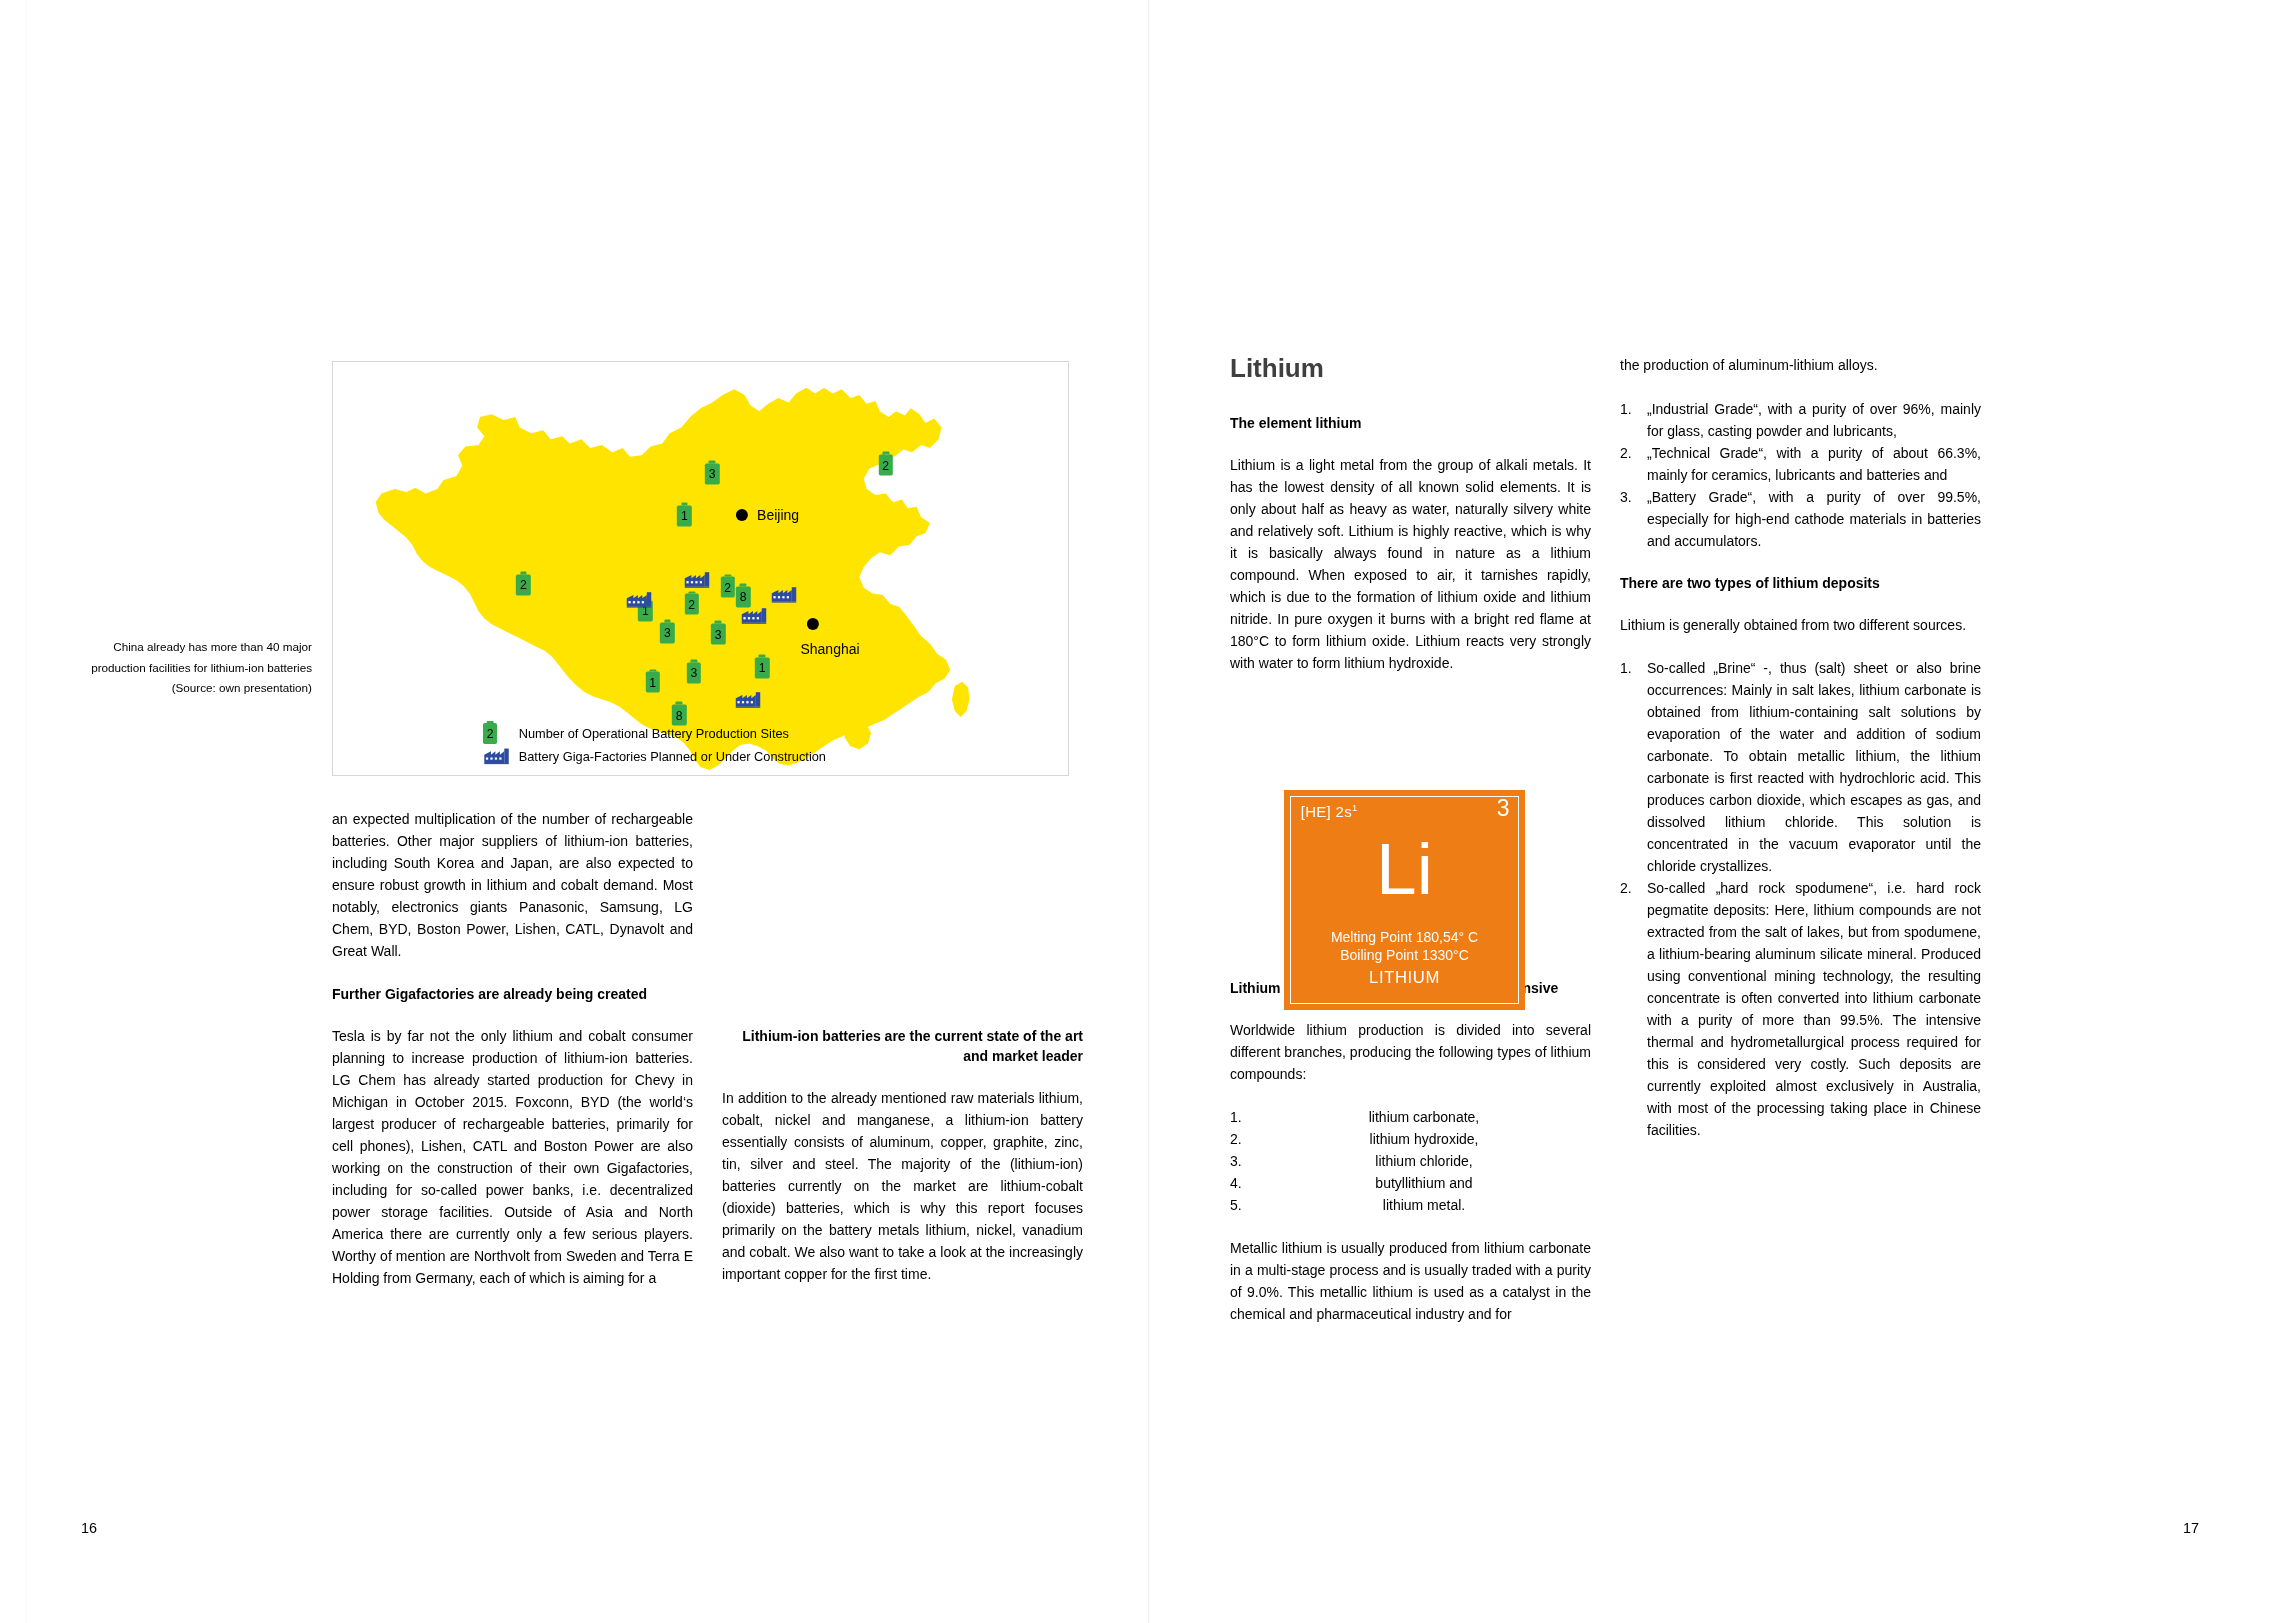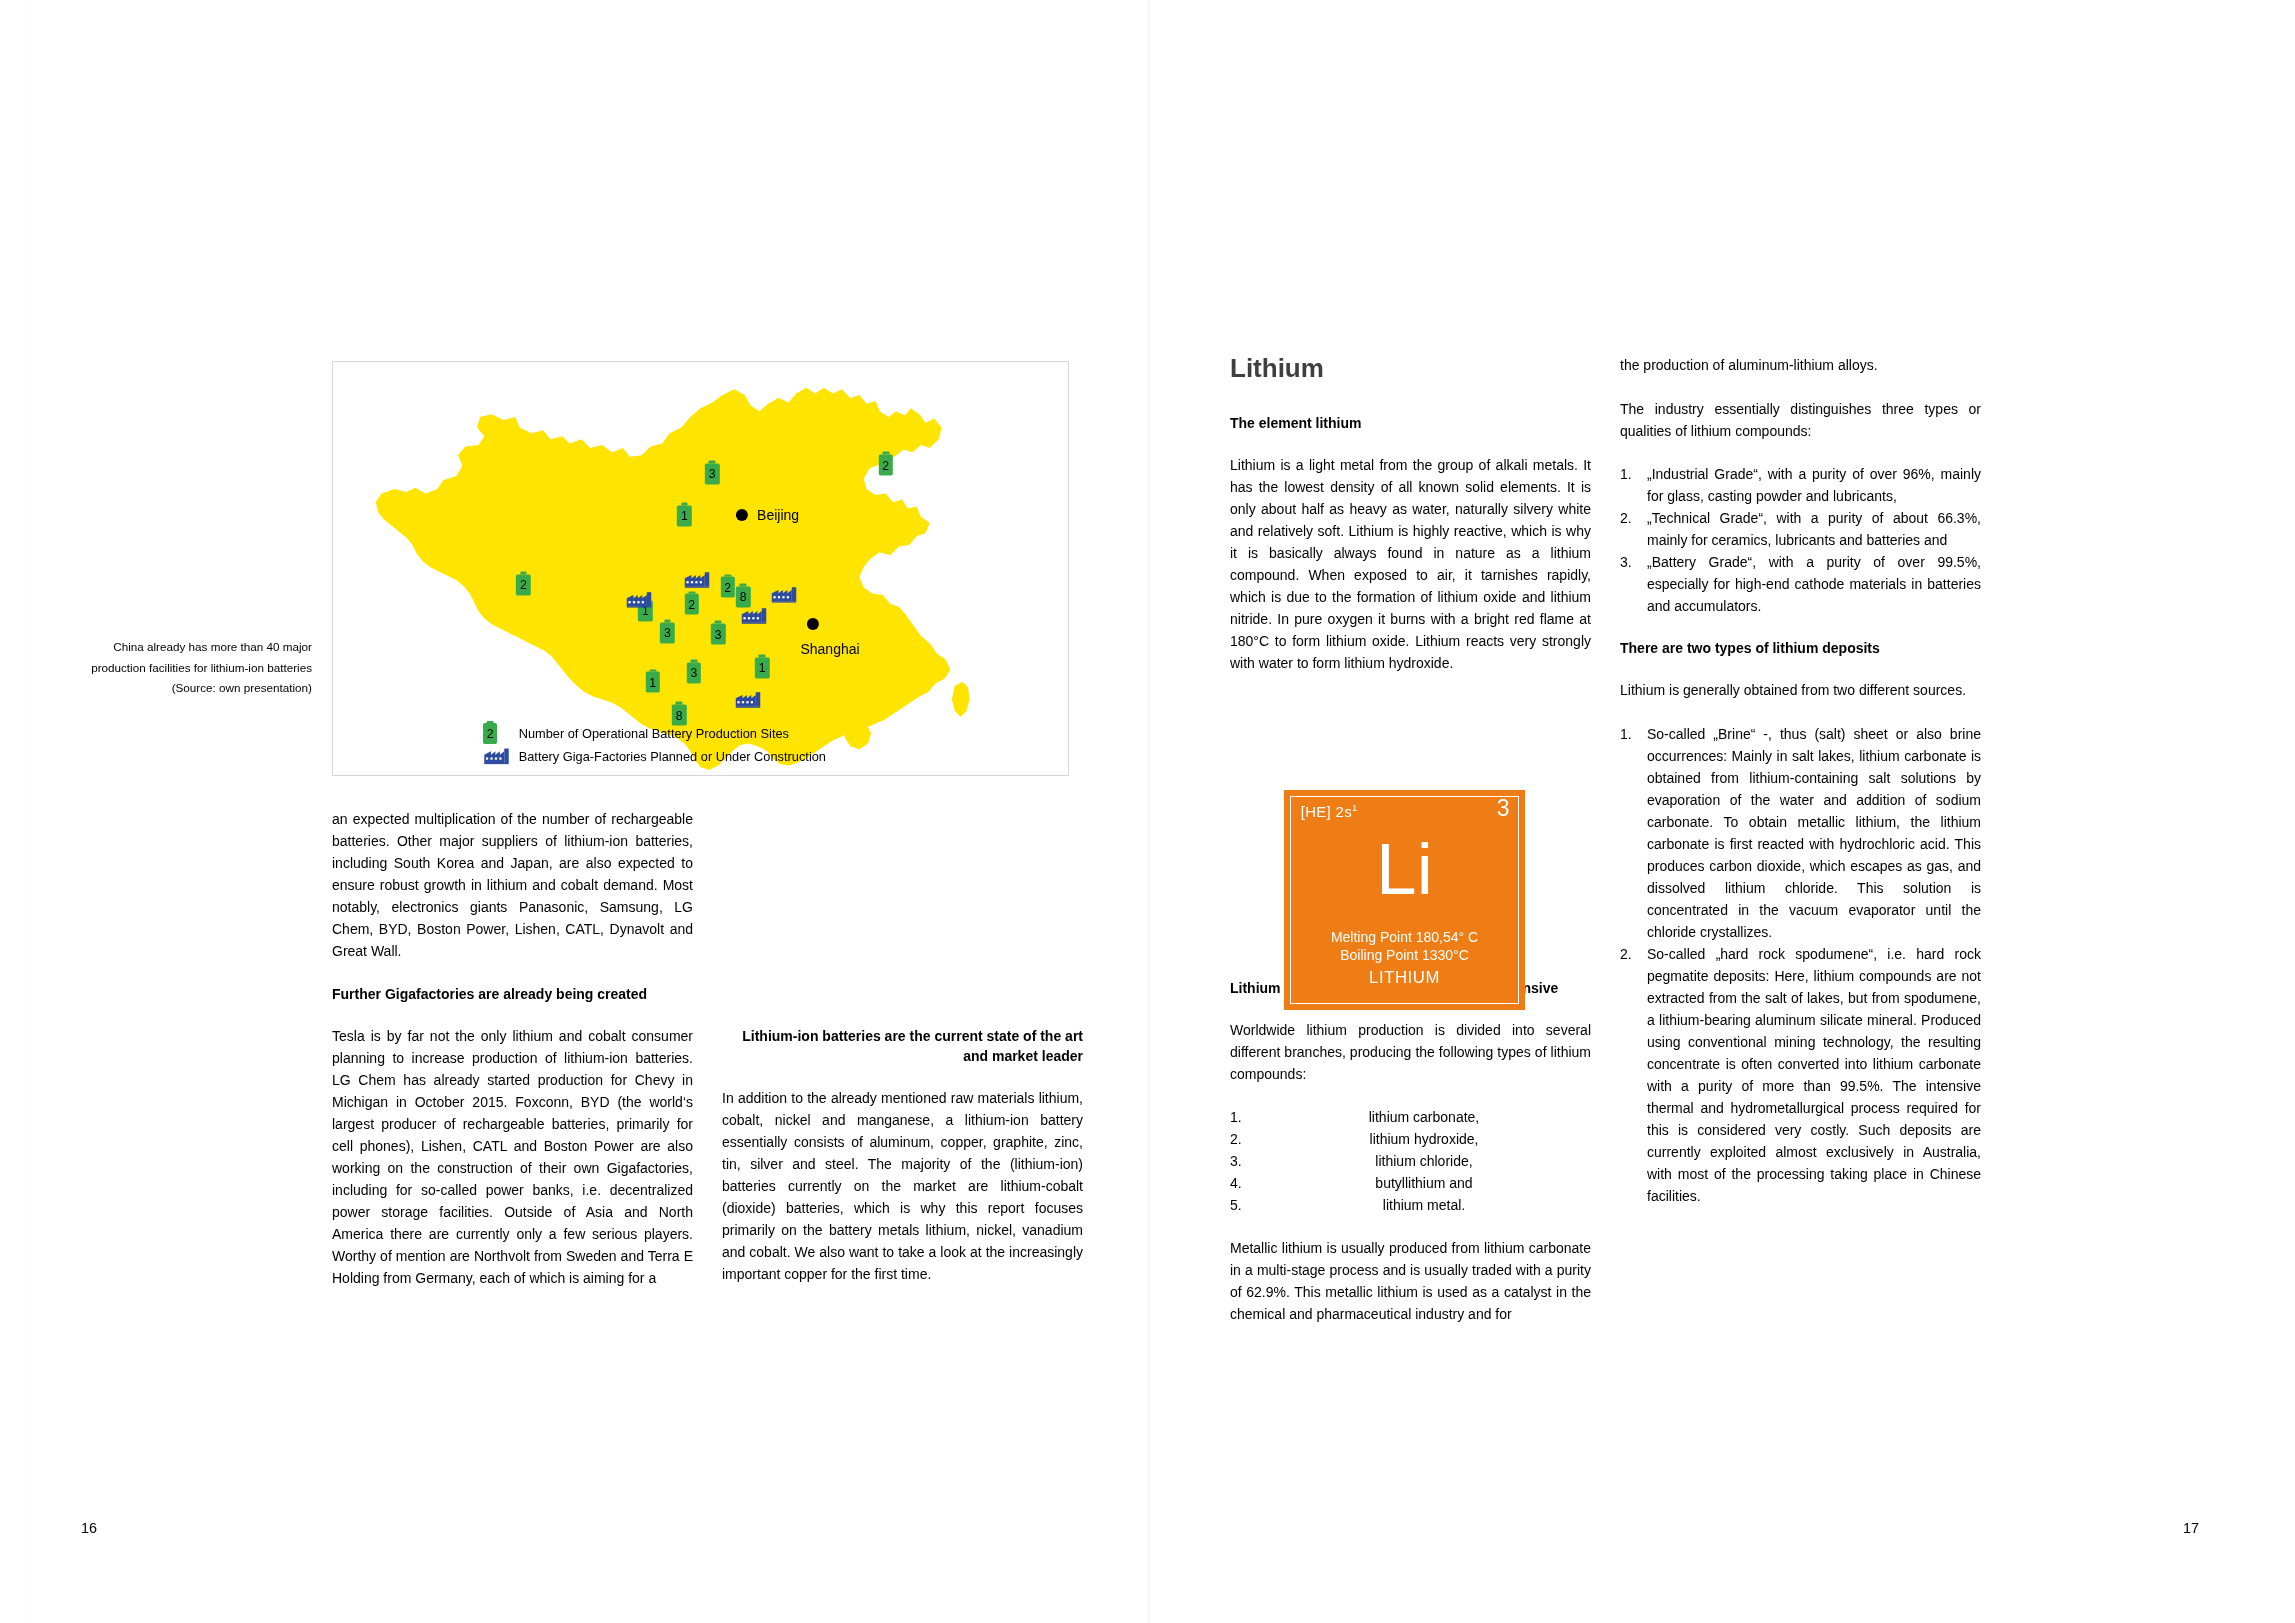--- a/index.html
+++ b/index.html
@@ -464,38 +464,37 @@
 
     <h2 class="head">Lithium production is either lengthy or expensive</h2>
     <p>Worldwide lithium production is divided into several different branches, producing the following types of lithium compounds:</p>
     <ol class="num simple">
       <li>lithium carbonate,</li>
       <li>lithium hydroxide,</li>
       <li>lithium chloride,</li>
       <li>butyllithium and</li>
       <li>lithium metal.</li>
     </ol>
-    <p class="tight">Metallic lithium is usually produced from lithium carbonate in a multi-stage process and is usually traded with a purity of 62.9%. This metallic lithium is used as a catalyst in the chemical and pharmaceutical industry and for</p>
+    <p class="tight">Metallic lithium is usually produced from lithium carbonate in a multi-stage process and is usually traded with a purity of 9.0%. This metallic lithium is used as a catalyst in the chemical and pharmaceutical industry and for</p>
   </div>
 
   <div class="element-tile">
     <div class="element-inner"></div>
     <div class="el-config"><span>[HE] 2s</span><sup>1</sup></div>
     <div class="el-number">3</div>
     <div class="el-symbol">Li</div>
     <div class="el-props">
       <div>Melting Point 180,54° C</div>
       <div>Boiling Point 1330°C</div>
     </div>
     <div class="el-name">LITHIUM</div>
   </div>
 
   <div class="col" style="left:1620px; top:354px; width:361px;">
     <p>the production of aluminum-lithium alloys.</p>
-    <p>The industry essentially distinguishes three types or qualities of lithium compounds:</p>
     <ol class="num">
       <li>„Industrial Grade“, with a purity of over 96%, mainly for glass, casting powder and lubricants,</li>
       <li>„Technical Grade“, with a purity of about 66.3%, mainly for ceramics, lubricants and batteries and</li>
       <li>„Battery Grade“, with a purity of over 99.5%, especially for high-end cathode materials in batteries and accumulators.</li>
     </ol>
     <h2 class="head">There are two types of lithium deposits</h2>
     <p>Lithium is generally obtained from two different sources.</p>
     <ol class="num" style="margin-bottom:0;">
       <li>So-called „Brine“ -, thus (salt) sheet or also brine occurrences: Mainly in salt lakes, lithium carbonate is obtained from lithium-containing salt solutions by evaporation of the water and addition of sodium carbonate. To obtain metallic lithium, the lithium carbonate is first reacted with hydrochloric acid. This produces carbon dioxide, which escapes as gas, and dissolved lithium chloride. This solution is concentrated in the vacuum evaporator until the chloride crystallizes.</li>
       <li>So-called „hard rock spodumene“, i.e. hard rock pegmatite deposits: Here, lithium compounds are not extracted from the salt of lakes, but from spodumene, a lithium-bearing aluminum silicate mineral. Produced using conventional mining technology, the resulting concentrate is often converted into lithium carbonate with a purity of more than 99.5%. The intensive thermal and hydrometallurgical process required for this is considered very costly. Such deposits are currently exploited almost exclusively in Australia, with most of the processing taking place in Chinese facilities.</li>

